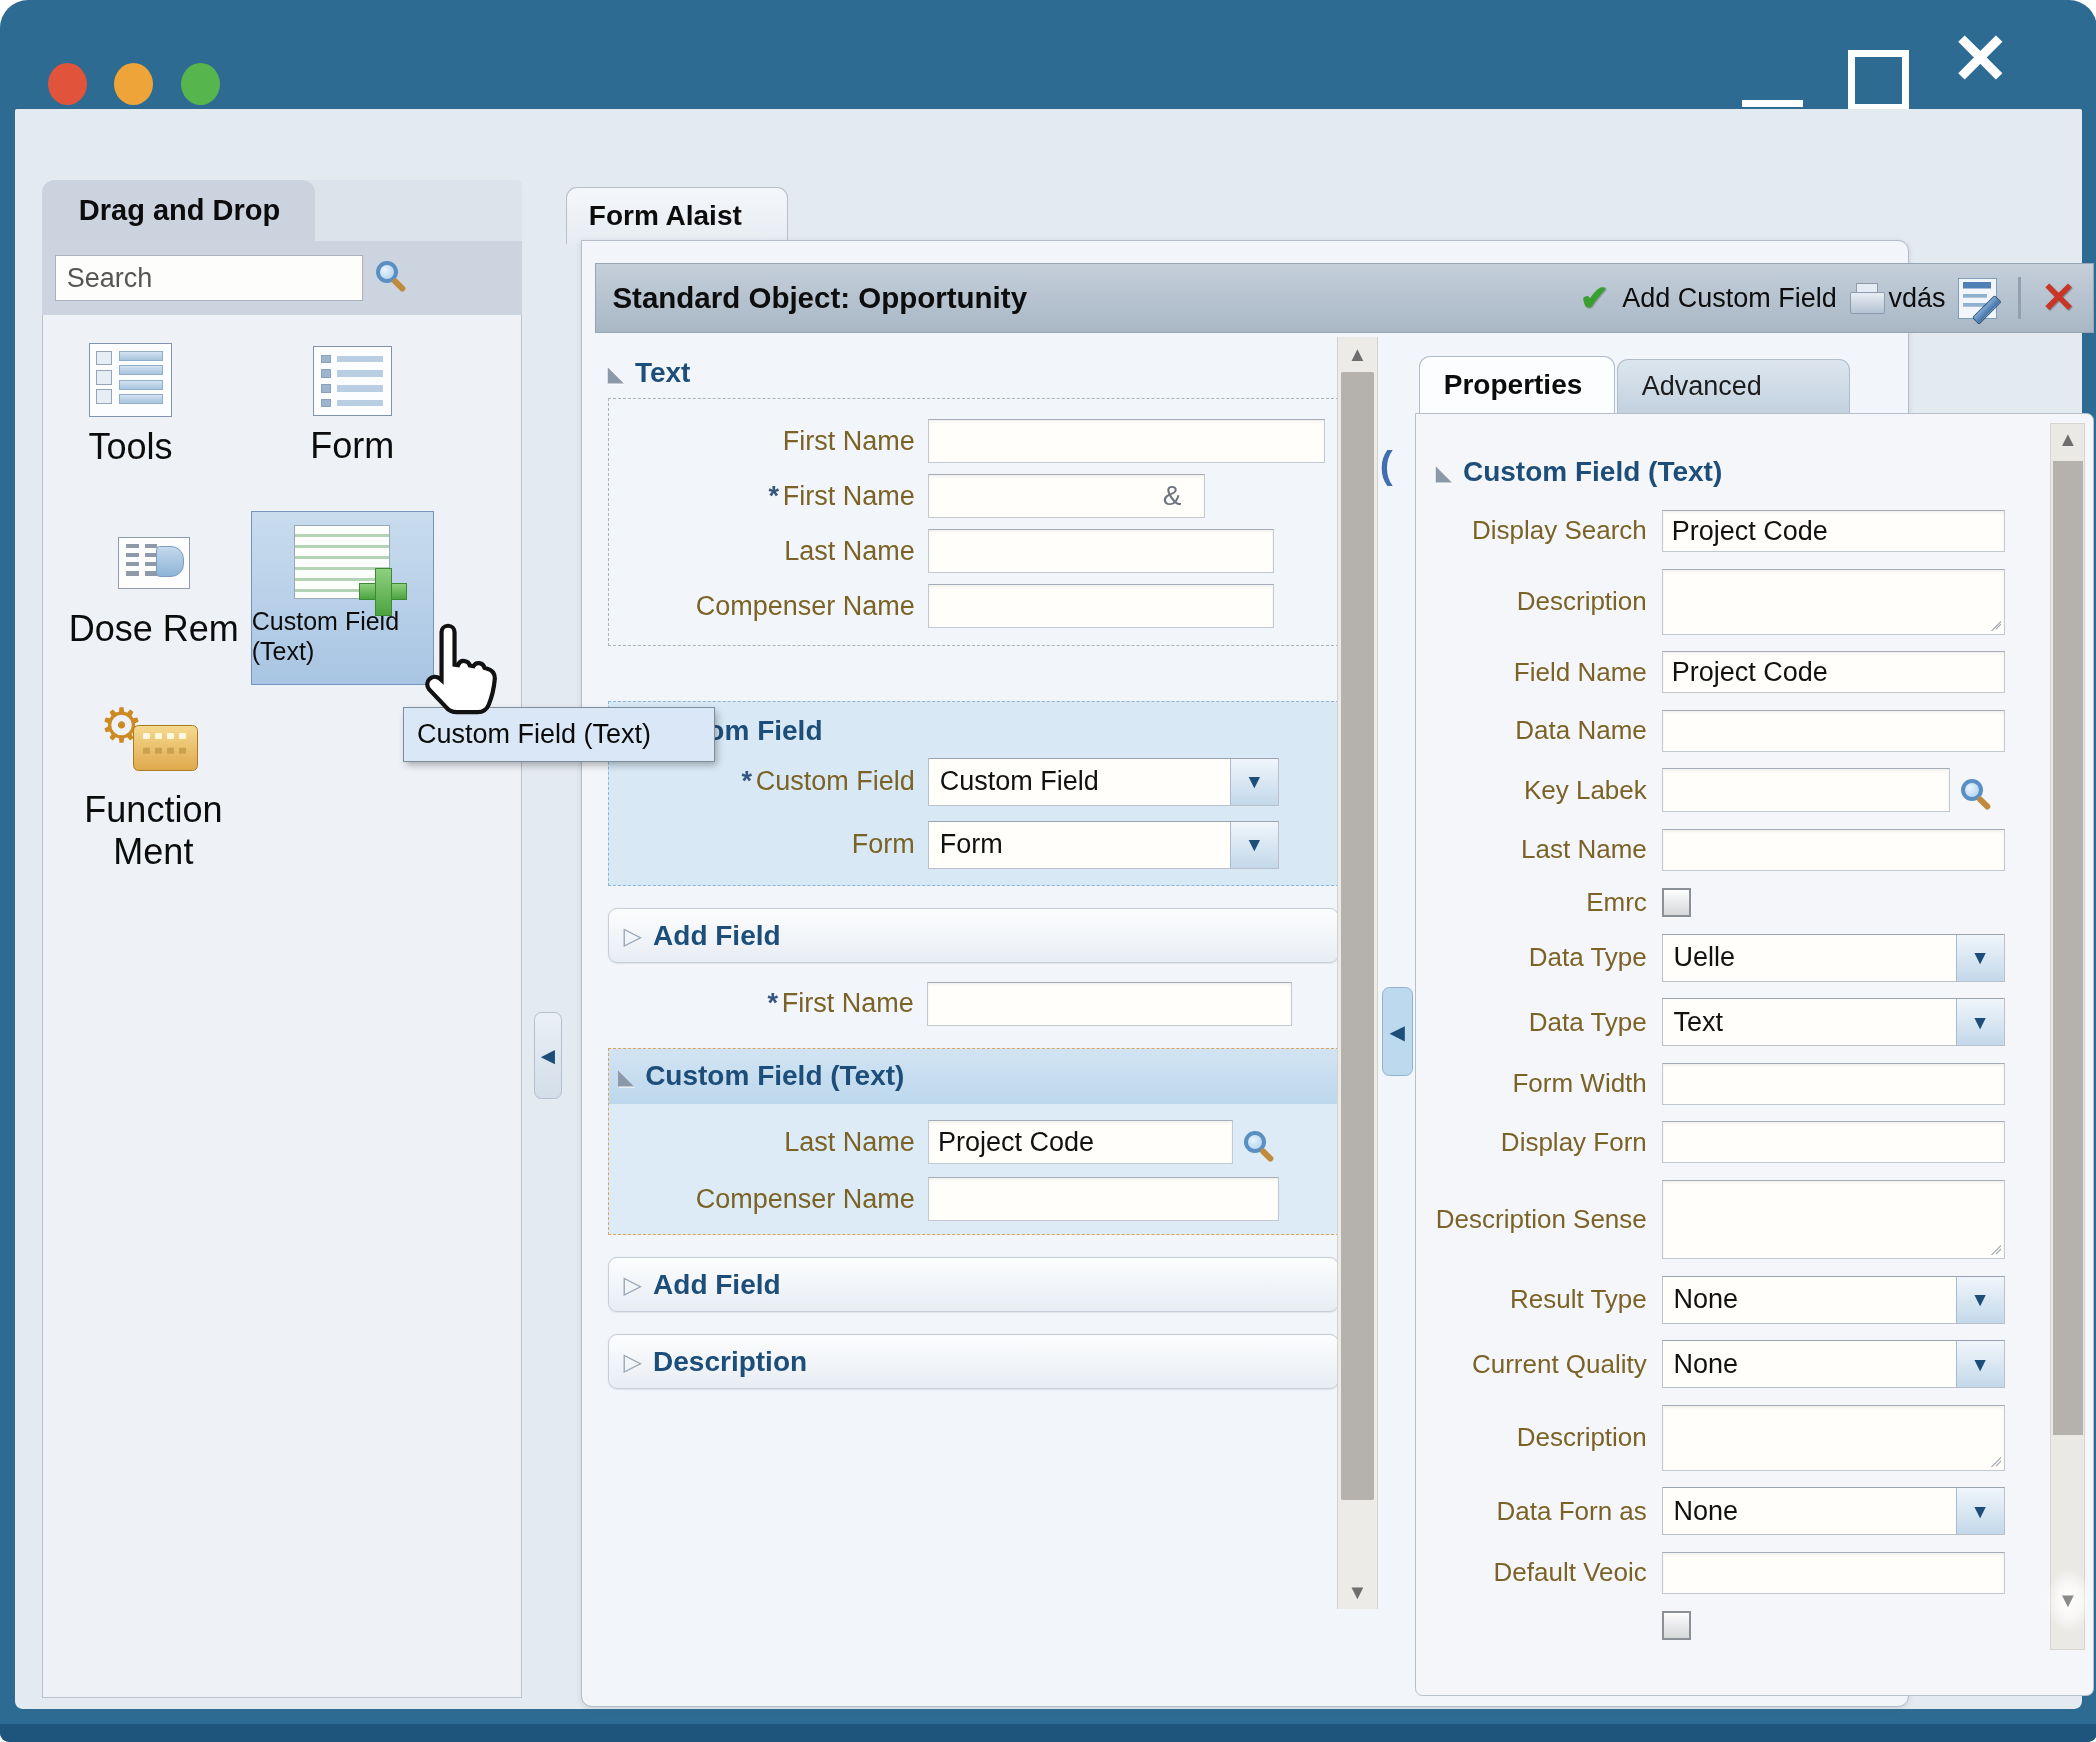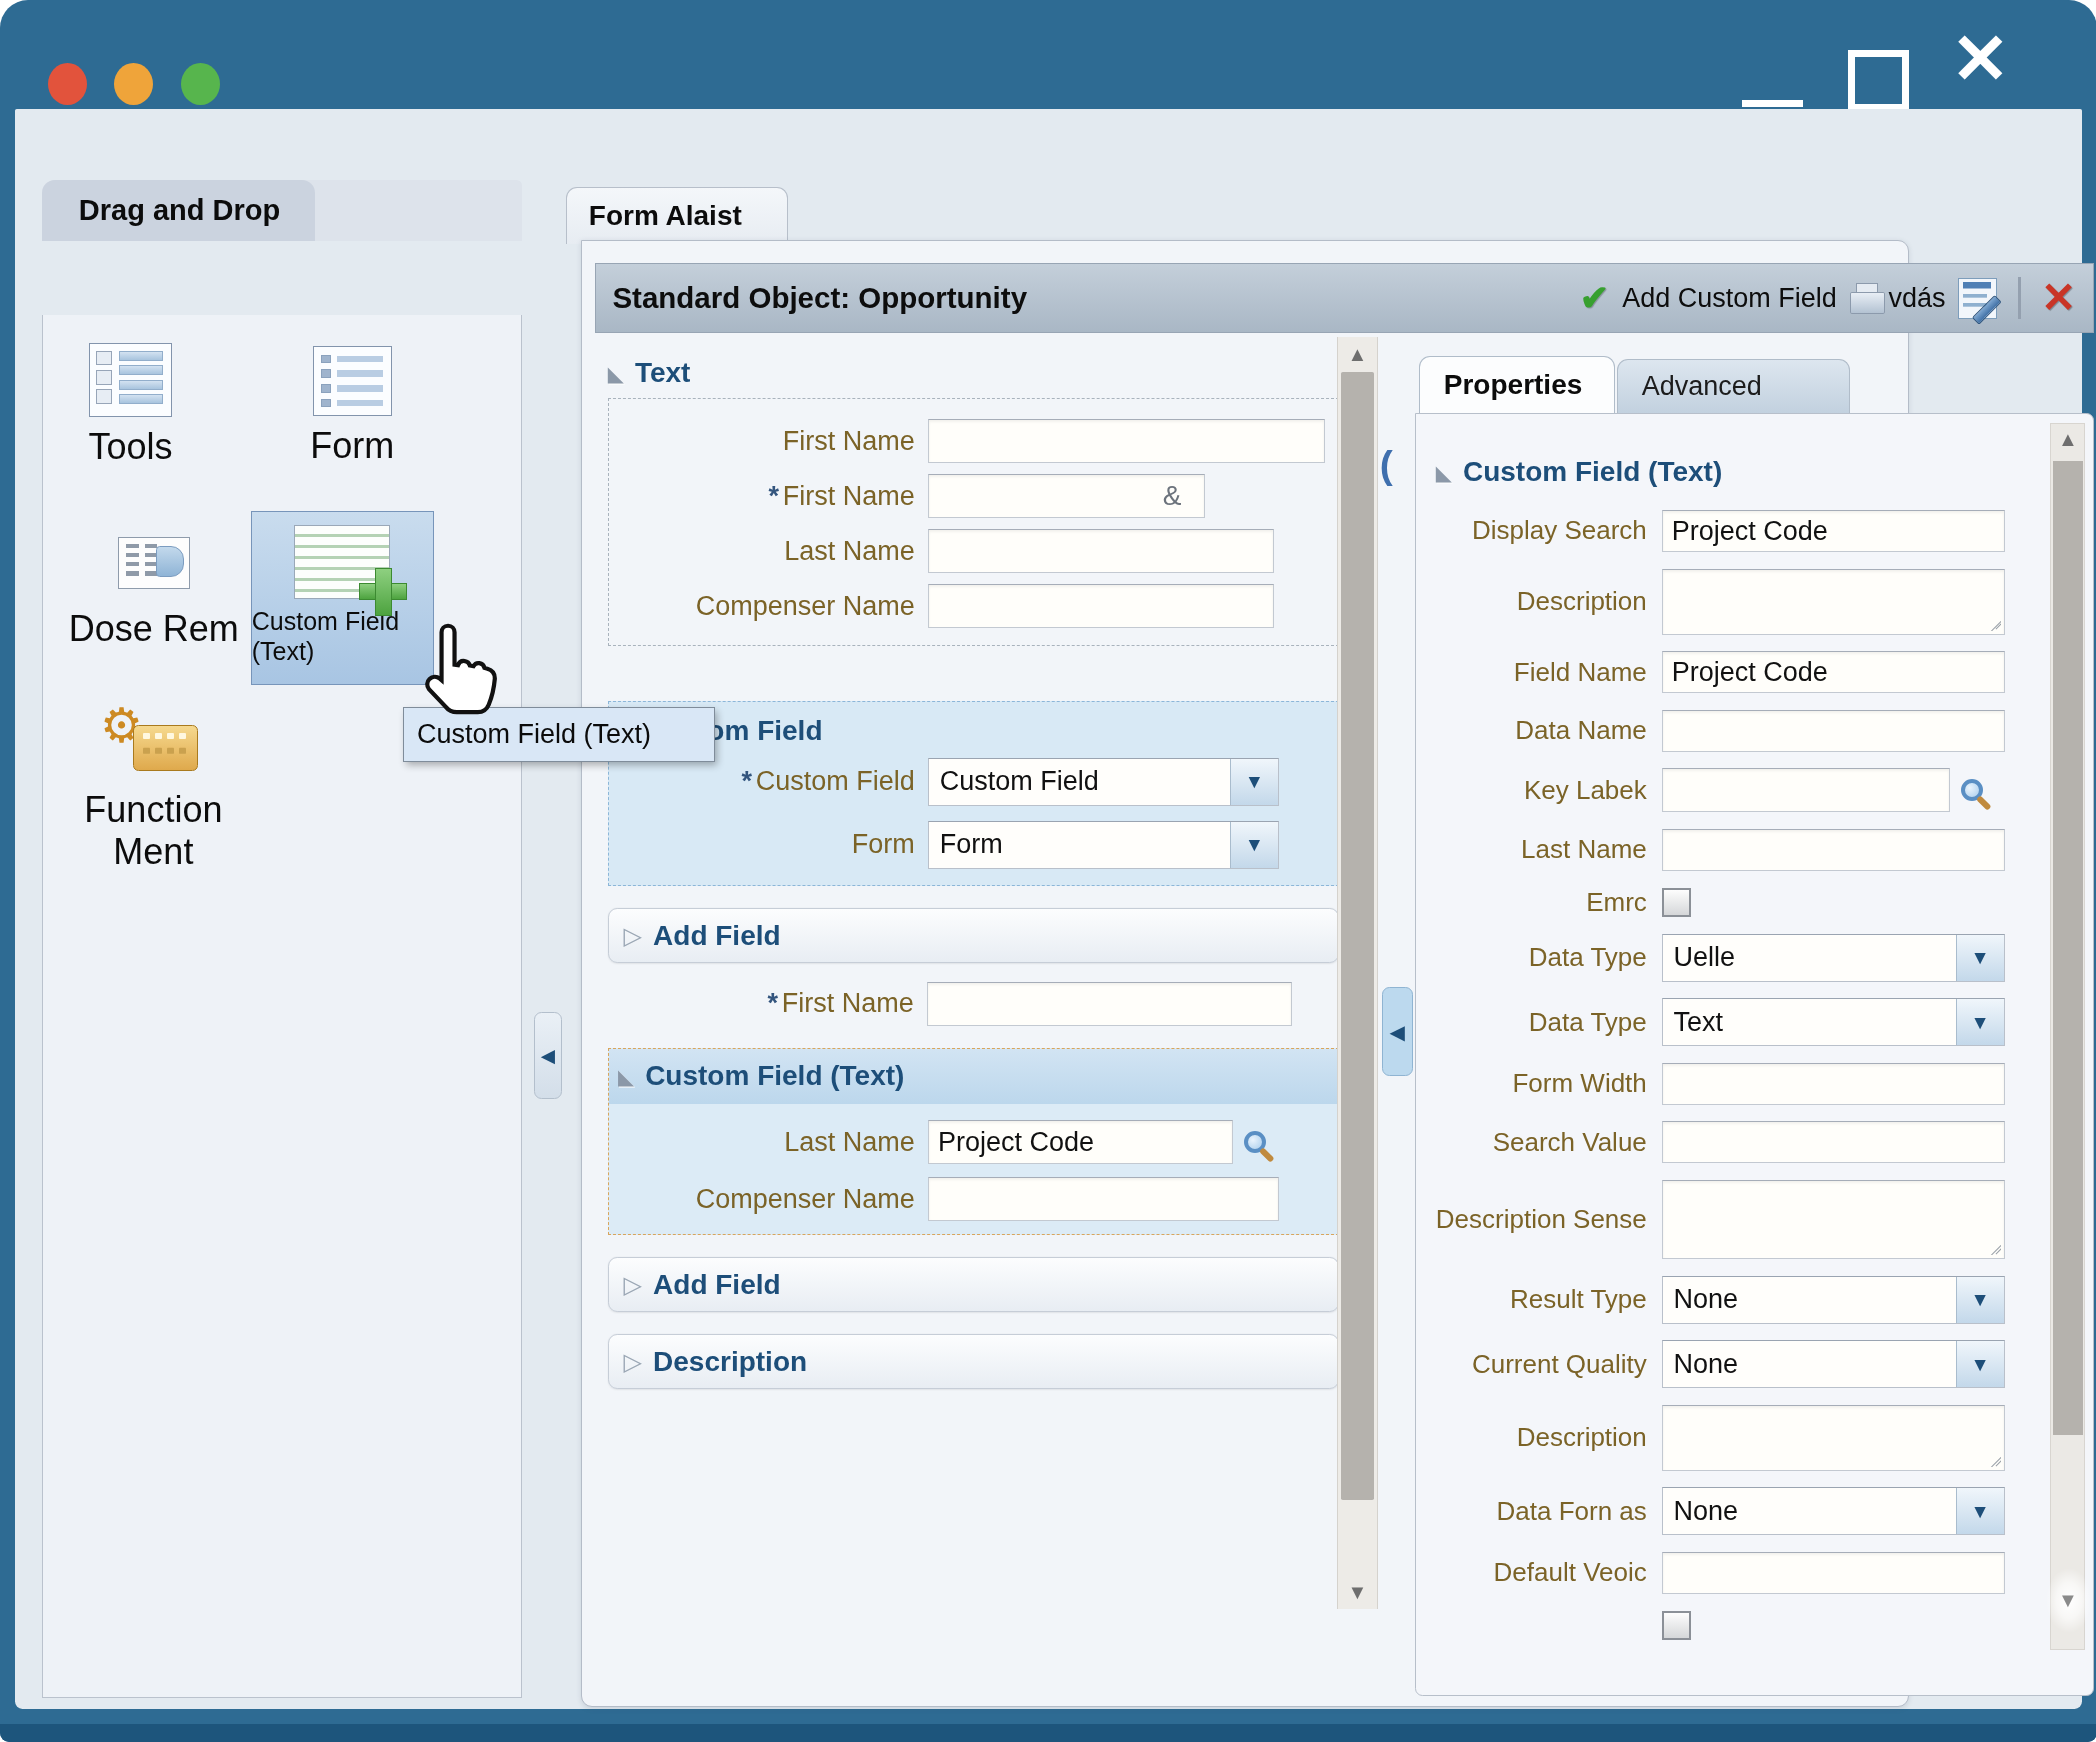--- a/index.html
+++ b/index.html
@@ -196,20 +196,24 @@
   </div>
 
   <div class="content">
 
     <div class="left-panel">
       <div class="lp-head">
         <div class="lp-tab">
           <span>Drag and Drop</span>
         </div>
       </div>
+      <div class="lp-search">
+        <input placeholder="Search" style="">
+        <span class="mag"></span>
+      </div>
       <div class="lp-body">
 
         <div class="lp-item" style="left:9.2px;top:28px;width:157px;">
           <div class="tools-icon">
             <div class="col">
                 <span class="sq"></span>
                 <span class="sq"></span>
                 <span class="sq"></span>
               </div>
             <div class="col">
@@ -462,21 +466,21 @@
               <span class="dd">▼</span>
             </div>
           </div>
 
           <div class="prow">
             <span class="plabel">Form Width</span>
             <input class="tinput pinput" value="" style="">
           </div>
 
           <div class="prow">
-            <span class="plabel">Search Value</span>
+            <span class="plabel">Display Forn</span>
             <input class="tinput pinput" value="" style="">
           </div>
 
           <div class="prow">
             <span class="plabel">Description Sense</span>
             <div class="parea" style="height:79px;">
                 <span class="grip"></span>
               </div>
           </div>
 

